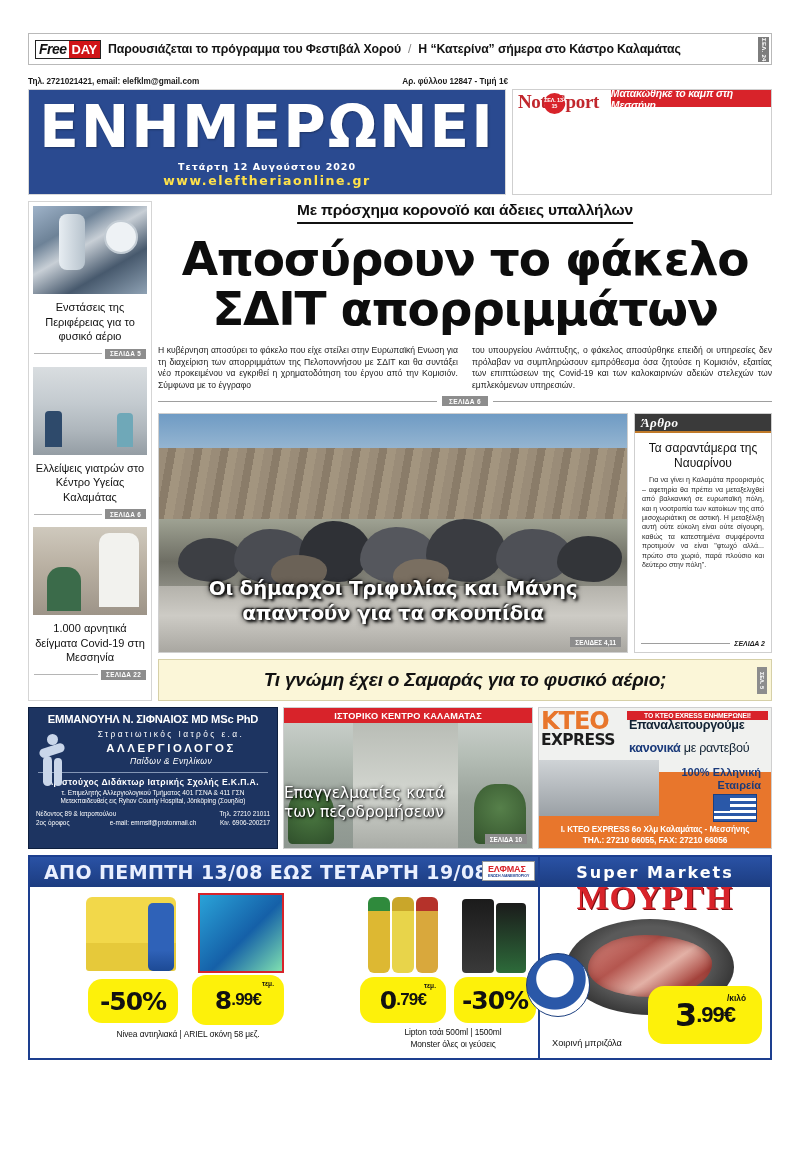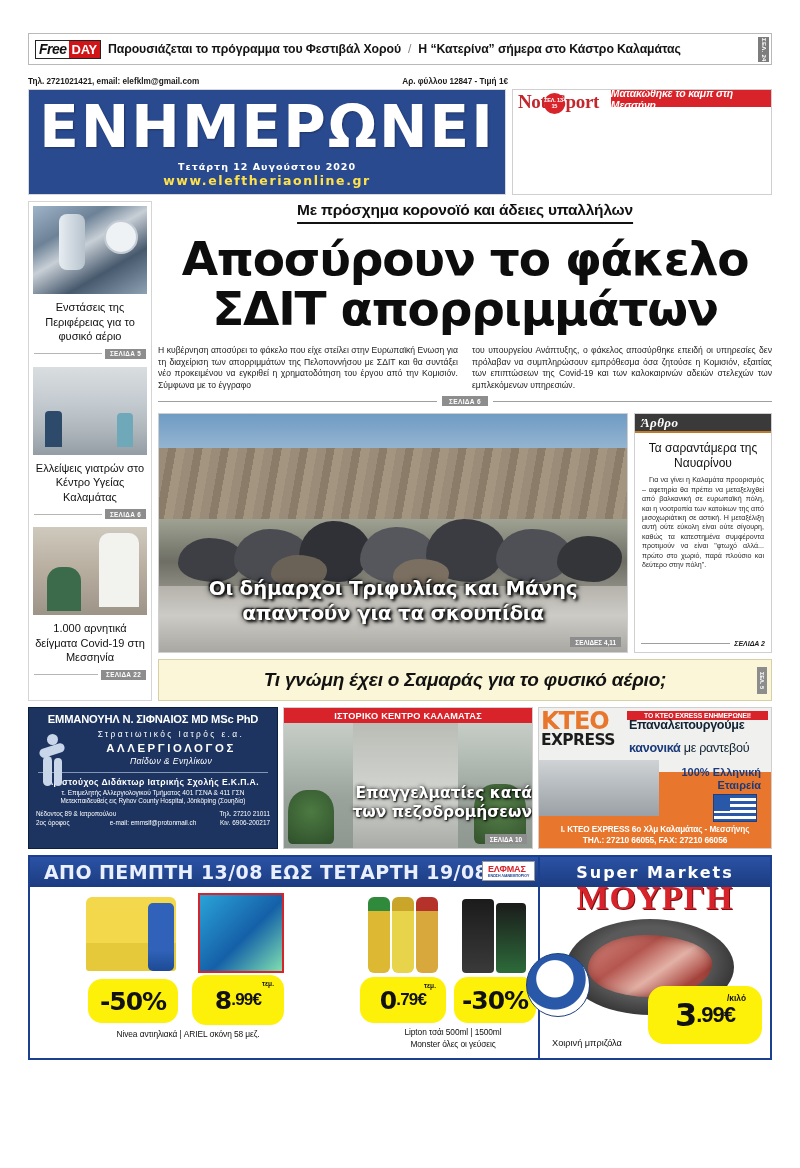--- a/index.html
+++ b/index.html
@@ -308,22 +308,22 @@
   }
   .adc-street {
     position: absolute; left: 28%; right: 30%; top: 15px; bottom: 0;
     background: linear-gradient(180deg,#b9bdb6,#d2d5cf 55%,#a9aca6);
   }
   .adc-plantL { position: absolute; left: 4px; bottom: 4px; width: 46px; height: 54px;
     background: radial-gradient(circle at 50% 40%, #4c7a42, #2f4f2b); border-radius: 40% 40% 10% 10%; }
   .adc-plantR { position: absolute; right: 6px; bottom: 4px; width: 52px; height: 60px;
     background: radial-gradient(circle at 50% 40%, #56804a, #33522c); border-radius: 40% 40% 10% 10%; }
   .adc-cap {
-    position: absolute; left: 0; right: 0; bottom: 26px; text-align: right;
-    color: #fff; font-size: 15.5px; line-height: 19px; font-weight: bold;
+    position: absolute; left: 0; right: 0; bottom: 26px; text-align: left;
+    color: #fff; font-size: 15.5px; line-height: 19px; font-weight: normal;
     font-family: "DejaVu Sans", sans-serif;
     text-shadow: 1px 1px 2px #000, 0 0 4px rgba(0,0,0,.85);
   }
   .adc-chip {
     position: absolute; right: 5px; bottom: 4px; background: #8d8d8d; color: #fff;
     font-size: 6.4px; font-weight: bold; padding: 1.5px 5px;
   }
 
   .ad-kteo {
     flex: 1; border: 1px solid #cfcfcf; position: relative; overflow: hidden;

